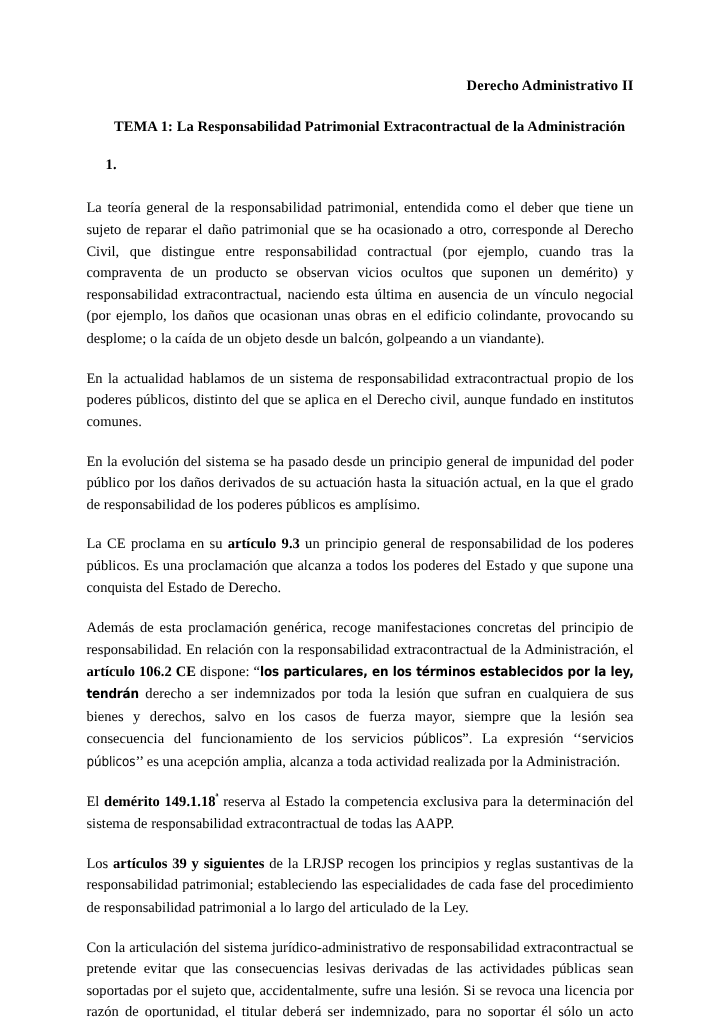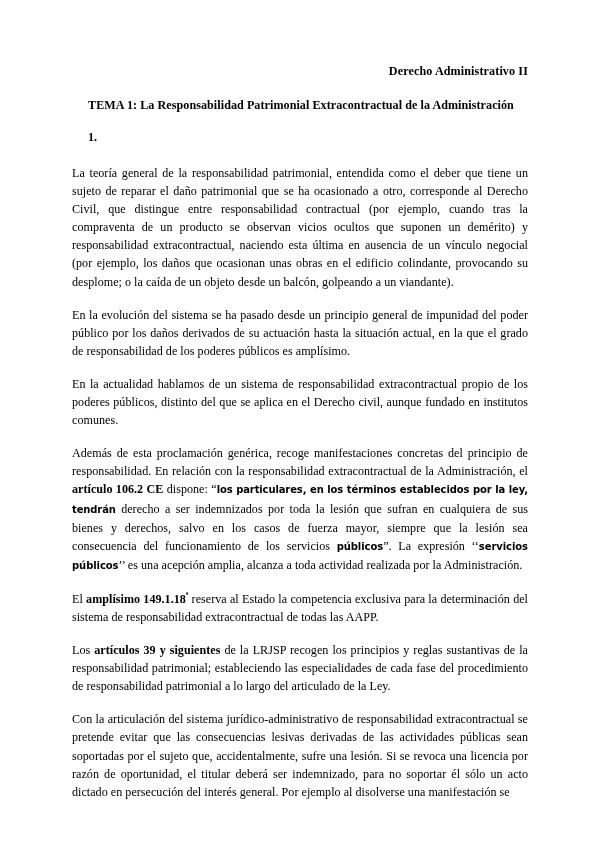--- a/index.html
+++ b/index.html
@@ -37,20 +37,21 @@
   }
 
   
   .tema-title {
     font-weight: bold;
     font-size: 12.1px;
     line-height: 18px;
     margin: 0 0 14px 0;
     padding-left: 16px;
     letter-spacing: 0.005em;
+    text-align: center;
   }
 
   .section-heading {
     font-weight: bold;
     font-size: 12.1px;
     line-height: 18px;
     margin: 0 0 18px 0;
     padding-left: 16px;
     display: flex;
     align-items: baseline;
@@ -80,21 +81,20 @@
   .quoted {
     font-family: "DejaVu Sans Condensed", "Liberation Sans Narrow", "Liberation Sans", sans-serif;
     font-weight: bold;
     font-size: 11.1px;
     letter-spacing: -0.01em;
   }
   .quoted-term {
     font-family: "DejaVu Sans Condensed", "Liberation Sans Narrow", "Liberation Sans", sans-serif;
     font-size: 11.1px;
     letter-spacing: -0.005em;
-    font-weight: bold;
   }
 
   sup.ordinal {
     font-size: 0.68em;
     vertical-align: super;
     line-height: 0;
   }
 </style>
 </head>
 <body>
@@ -104,31 +104,34 @@
   <div class="doc-header">Derecho Administrativo II</div>
 
   <h1 class="tema-title">TEMA 1: La Responsabilidad Patrimonial Extracontractual de la Administración</h1>
 
   <h2 class="section-heading">
     <span class="num">1.</span>
   </h2>
 
   <p class="para">La teoría general de la responsabilidad patrimonial, entendida como el deber que tiene un sujeto de reparar el daño patrimonial que se ha ocasionado a otro, corresponde al Derecho Civil, que distingue entre responsabilidad contractual (por ejemplo, cuando tras la compraventa de un producto se observan vicios ocultos que suponen un demérito) y responsabilidad extracontractual, naciendo esta última en ausencia de un vínculo negocial (por ejemplo, los daños que ocasionan unas obras en el edificio colindante, provocando su desplome; o la caída de un objeto desde un balcón, golpeando a un viandante).</p>
 
+  <p class="para">En la actualidad hablamos de un sistema de responsabilidad extracontractual propio de los poderes públicos, distinto del que se aplica en el Derecho civil, aunque fundado en institutos comunes.</p>
+
   <p class="para">En la evolución del sistema se ha pasado desde un principio general de impunidad del poder público por los daños derivados de su actuación hasta la situación actual, en la que el grado de responsabilidad de los poderes públicos es amplísimo.</p>
 
-  <p class="para">En la actualidad hablamos de un sistema de responsabilidad extracontractual propio de los poderes públicos, distinto del que se aplica en el Derecho civil, aunque fundado en institutos comunes.</p>
-
+  <p class="para">
+    <span>La CE proclama en su </span><b>artículo 9.3</b><span> un principio general de responsabilidad de los poderes públicos. Es una proclamación que alcanza a todos los poderes del Estado y que supone una conquista del Estado de Derecho.</span>
+  </p>
 
   <p class="para">
     <span>Además de esta proclamación genérica, recoge manifestaciones concretas del principio de responsabilidad. En relación con la responsabilidad extracontractual de la Administración, el </span><b>artículo 106.2 CE</b><span> dispone: “</span><span class="quoted">los particulares, en los términos establecidos por la ley, tendrán</span><span> derecho a ser indemnizados por toda la lesión que sufran en cualquiera de sus bienes y derechos, salvo en los casos de fuerza mayor, siempre que la lesión sea consecuencia del funcionamiento de los servicios </span><span class="quoted-term">públicos</span><span>”. La expresión ‘‘</span><span class="quoted-term">servicios públicos</span><span>’’ es una acepción amplia, alcanza a toda actividad realizada por la Administración.</span>
   </p>
 
   <p class="para">
-    <span>El </span><b><span>amplísimo 149.1.18</span><sup class="ordinal">ª</sup></b><span> reserva al Estado la competencia exclusiva para la determinación del sistema de responsabilidad extracontractual de todas las AAPP.</span>
+    <span>El </span><b><span>demérito 149.1.18</span><sup class="ordinal">ª</sup></b><span> reserva al Estado la competencia exclusiva para la determinación del sistema de responsabilidad extracontractual de todas las AAPP.</span>
   </p>
 
   <p class="para">
     <span>Los </span><b>artículos 39 y siguientes</b><span> de la LRJSP recogen los principios y reglas sustantivas de la responsabilidad patrimonial; estableciendo las especialidades de cada fase del procedimiento de responsabilidad patrimonial a lo largo del articulado de la Ley.</span>
   </p>
 
   <p class="para">Con la articulación del sistema jurídico-administrativo de responsabilidad extracontractual se pretende evitar que las consecuencias lesivas derivadas de las actividades públicas sean soportadas por el sujeto que, accidentalmente, sufre una lesión. Si se revoca una licencia por razón de oportunidad, el titular deberá ser indemnizado, para no soportar él sólo un acto dictado en persecución del interés general. Por ejemplo al disolverse una manifestación se</p>
 
 </div>
 

